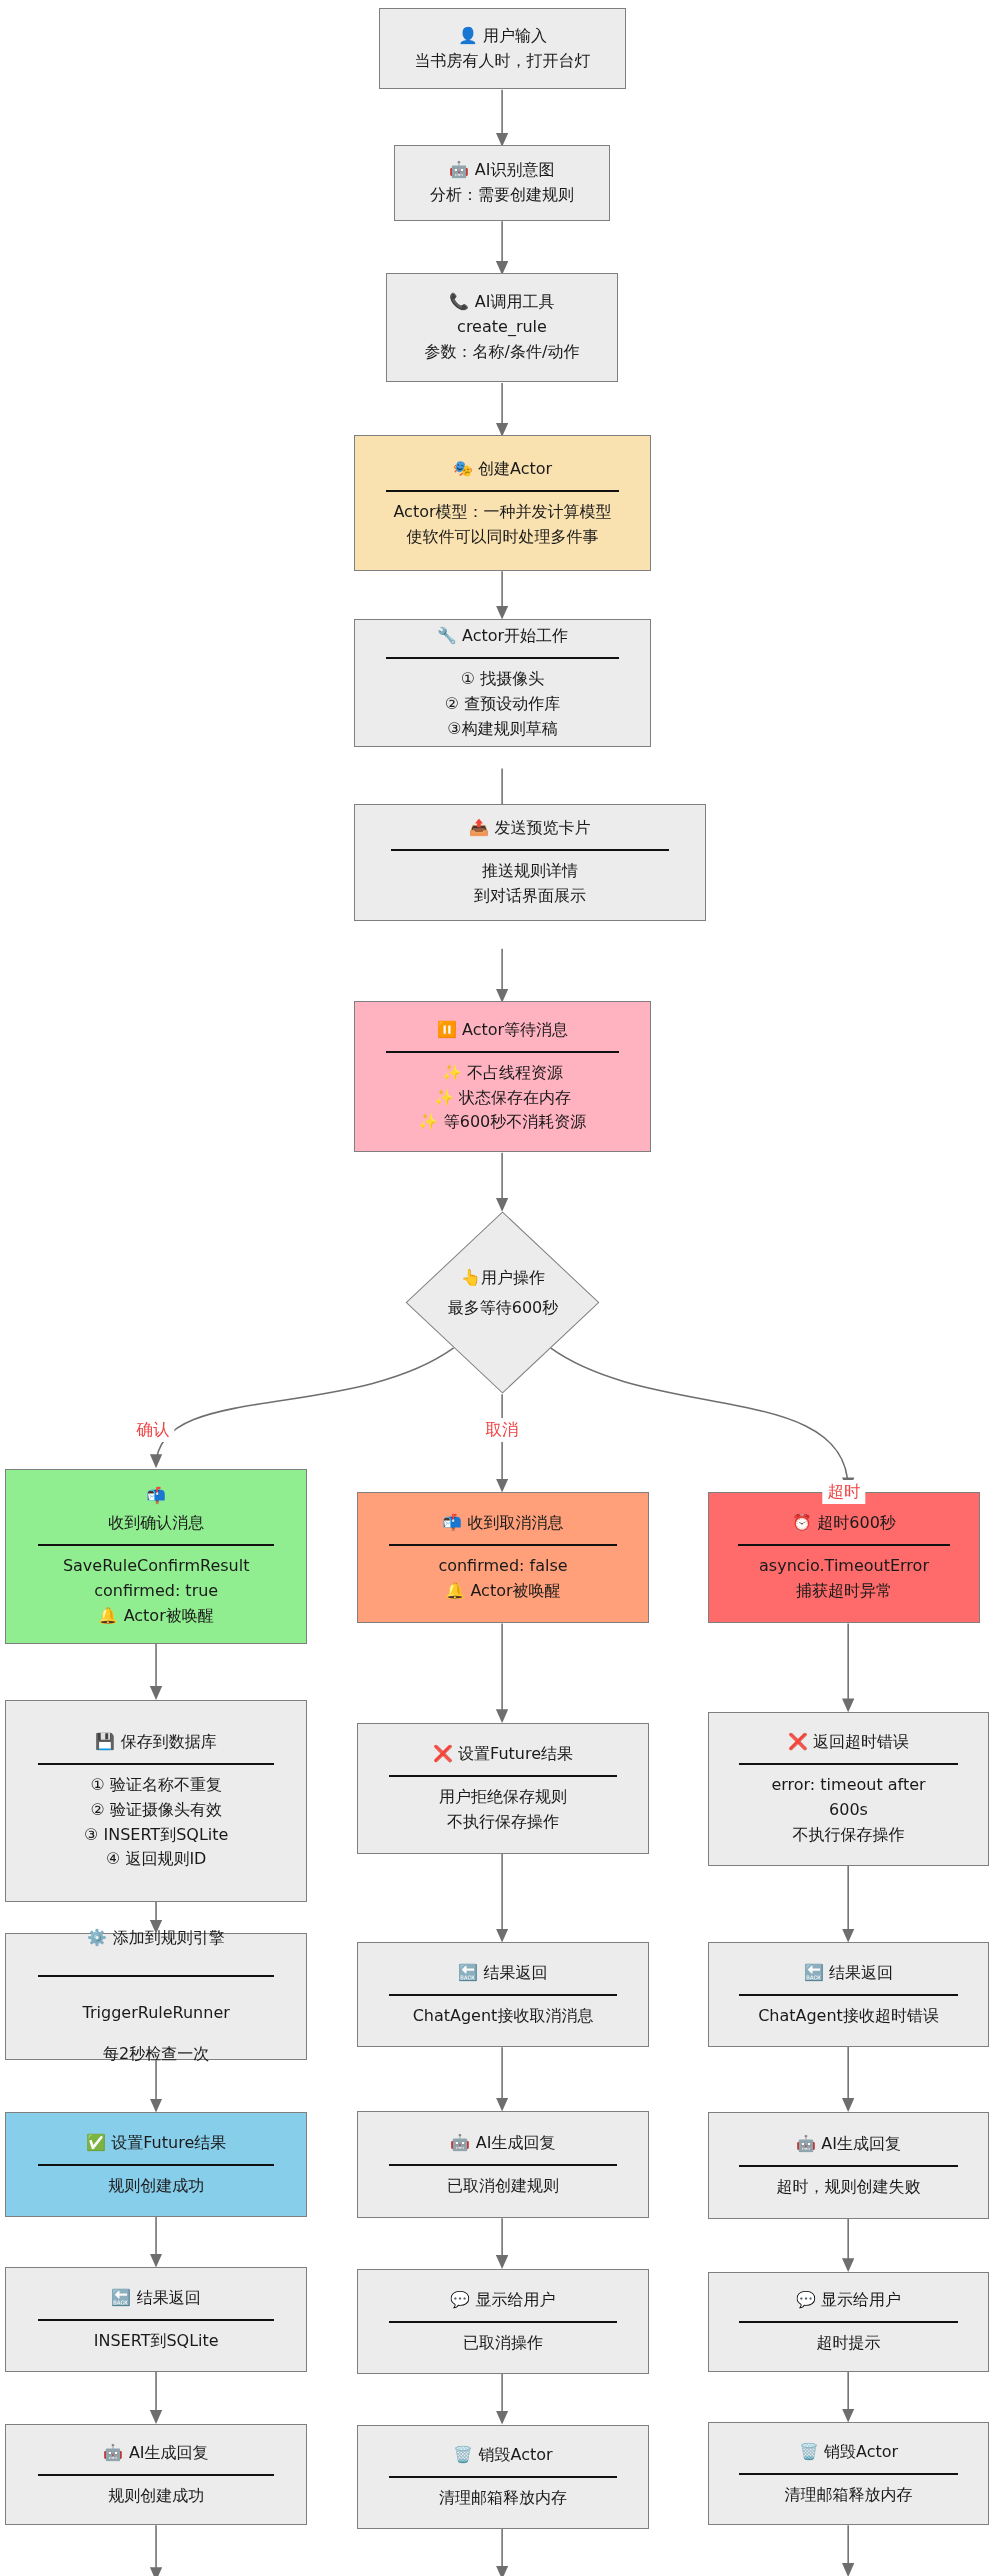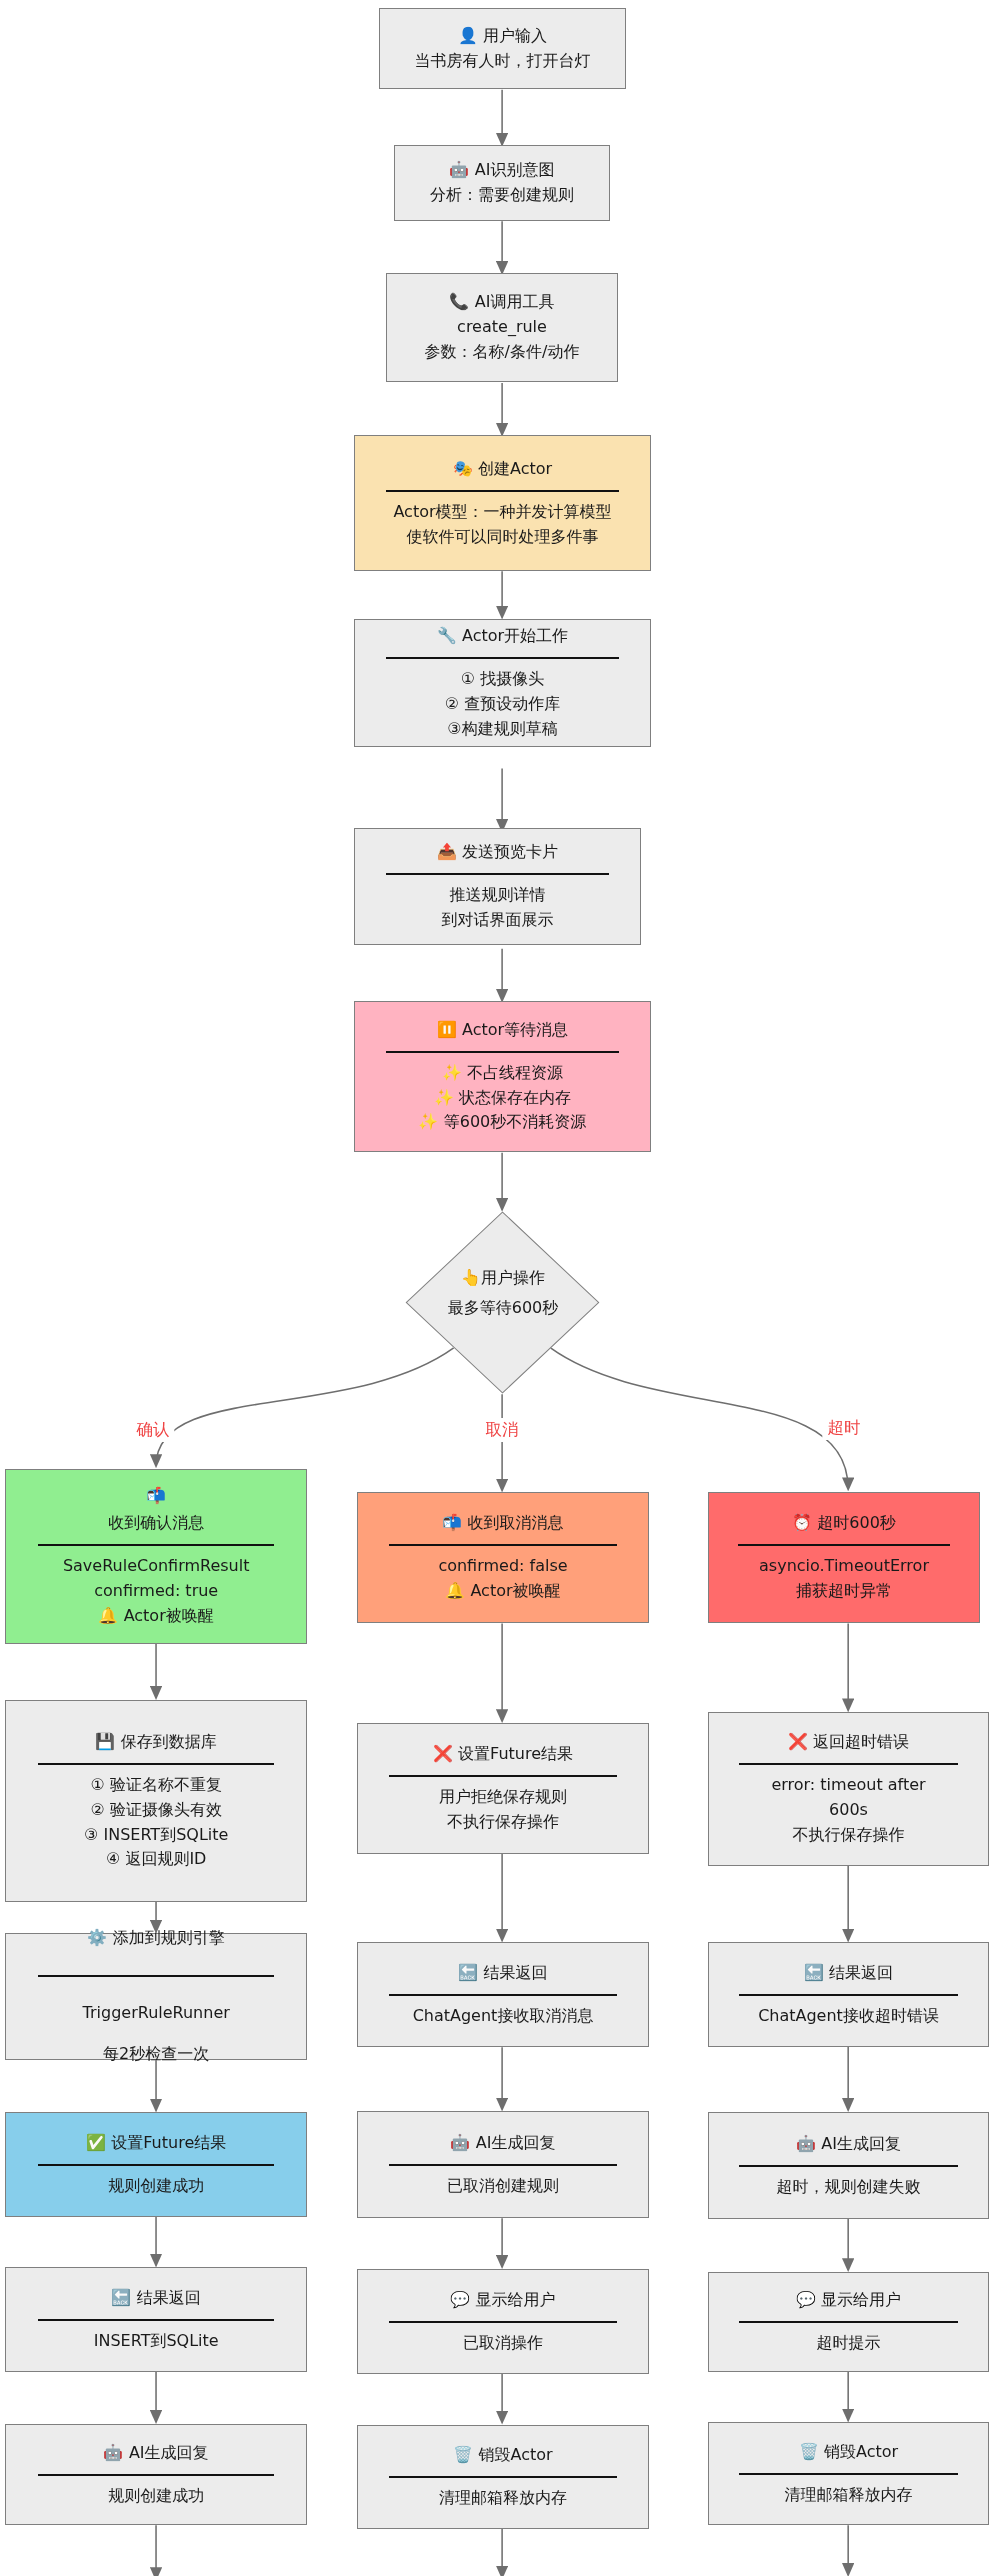--- a/index.html
+++ b/index.html
@@ -94,21 +94,21 @@
         <div class="body-line">Actor模型：一种并发计算模型</div>
         <div class="body-line">使软件可以同时处理多件事</div>
       </div>
       <div class="node v-default" style="left: 354px; top: 619px; width: 297px; height: 128px;">
         <div class="node-title"><span class="icon">🔧</span><span>Actor开始工作</span></div>
         <div class="divider" style="border-top-color: rgb(17, 17, 17);"></div>
         <div class="body-line">① 找摄像头</div>
         <div class="body-line">② 查预设动作库</div>
         <div class="body-line">③构建规则草稿</div>
       </div>
-      <div class="node v-default" style="left: 354px; top: 828px; width: 287px; height: 117px; text-align: center;">
+      <div class="node v-default" style="left: 354px; top: 804px; width: 352px; height: 117px; text-align: center;">
         <div class="node-title"><span class="icon">📤</span><span>发送预览卡片</span></div>
         <div class="divider" style="border-top-color: rgb(17, 17, 17);"></div>
         <div class="body-line">推送规则详情</div>
         <div class="body-line">到对话界面展示</div>
       </div>
       <div class="node v-pink" style="left: 354px; top: 1001px; width: 297px; height: 151px;">
         <div class="node-title"><span class="icon">⏸️</span><span>Actor等待消息</span></div>
         <div class="divider" style="border-top-color: rgb(17, 17, 17);"></div>
         <div class="body-line">✨ 不占线程资源</div>
         <div class="body-line">✨ 状态保存在内存</div>
@@ -218,16 +218,16 @@
     </div>
 
   <div class="diamond-shape"></div>
   <div class="diamond-label">
     <div><span class="icon">👆</span><span>用户操作</span></div>
     <div>最多等待600秒</div>
   </div>
 
   <span class="edge-label" style="left:153px;top:1430px">确认</span>
   <span class="edge-label" style="left:502px;top:1430px">取消</span>
-  <span class="edge-label" style="left:844px;top:1428px">超时</span>
+  <span class="edge-label" style="left:844px;top:1492px">超时</span>
 
 </div>
 
 
 </body></html>

